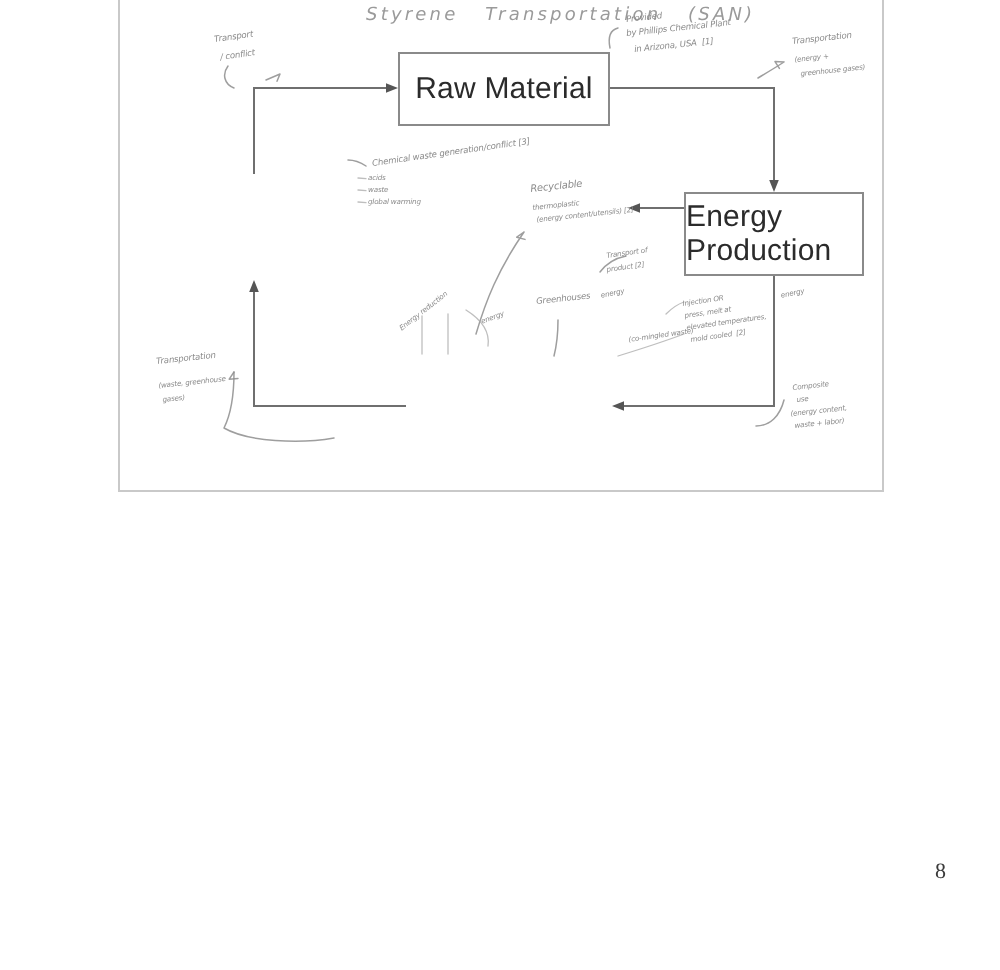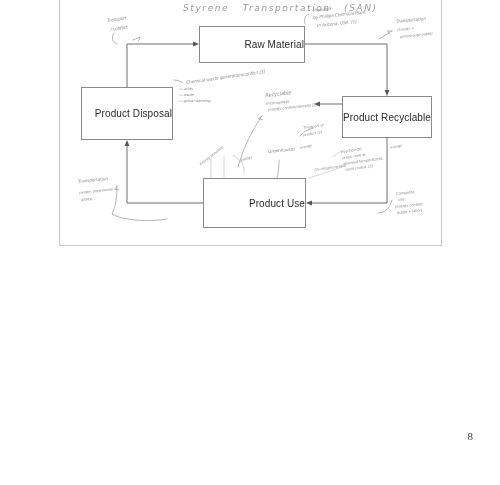--- a/index.html
+++ b/index.html
@@ -32,23 +32,23 @@
     background: #fff;
   }
   
   .proc-box {
     position: absolute;
     border: 1px solid #8a8a8a;
     background: #ffffff;
     box-sizing: border-box;
     display: flex;
     align-items: center;
-    justify-content: flex-end;
+    justify-content: center;
     color: #2b2b2b;
-    font-size: 10px;
+    font-size: 15px;
     letter-spacing: 0.1px;
     z-index: 4;
   }
   #box-raw-material { left: 199px; top: 26px;  width: 106px; height: 37px; }
   #box-product-disposal { left: 81px;  top: 87px;  width: 92px;  height: 53px; }
   #box-product-production { left: 342px; top: 96px;  width: 90px;  height: 42px; }
   #box-product-use { left: 203px; top: 178px; width: 103px; height: 50px; }
 
   
   #flow-svg, #ink-svg {
@@ -142,31 +142,25 @@
     <polygon class="arrow-head" points="127,140 124.6,146 129.4,146"></polygon>
 
     <path class="flow-line" d="M 342,104 L 316,104"></path>
     <polygon class="arrow-head" points="314,104 320,101.6 320,106.4"></polygon>
   </svg>
 
   <div class="proc-box" id="box-raw-material">
     <span>Raw Material</span>
   </div>
 
-  <div class="proc-box" id="box-product-disposal">
-    <span>Product Disposal</span>
+
+  <div class="proc-box" id="box-product-production">
+    <span>Energy Production</span>
   </div>
 
-  <div class="proc-box" id="box-product-production">
-    <span>Product Recyclable</span>
-  </div>
-
-  <div class="proc-box" id="box-product-use">
-    <span>Product Use</span>
-  </div>
 
   <svg id="ink-svg" viewBox="0 0 500 485" xmlns="http://www.w3.org/2000/svg">
 
     <path class="ink" d="M 114,33 C 111,37 112,42 117,44 M 133,40 l 7,-3 l -1.5,3.6"></path>
 
     <path class="ink" d="M 309,14 C 305,15 304,19 305,24"></path>
 
     <path class="ink" d="M 379,39 C 384,36 389,33 392,31 M 392,31 l -4.5,-0.2 l 2.2,3.4"></path>
 
     <path class="ink" d="M 183,83 C 180,81 177,80 174,80"></path>

